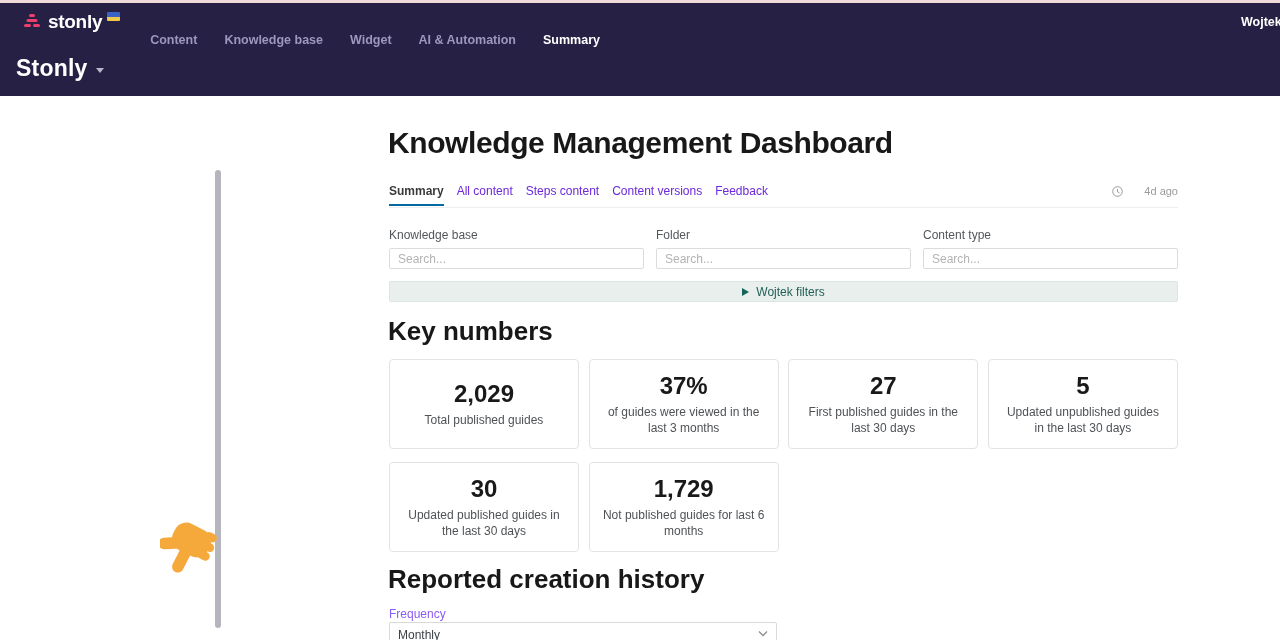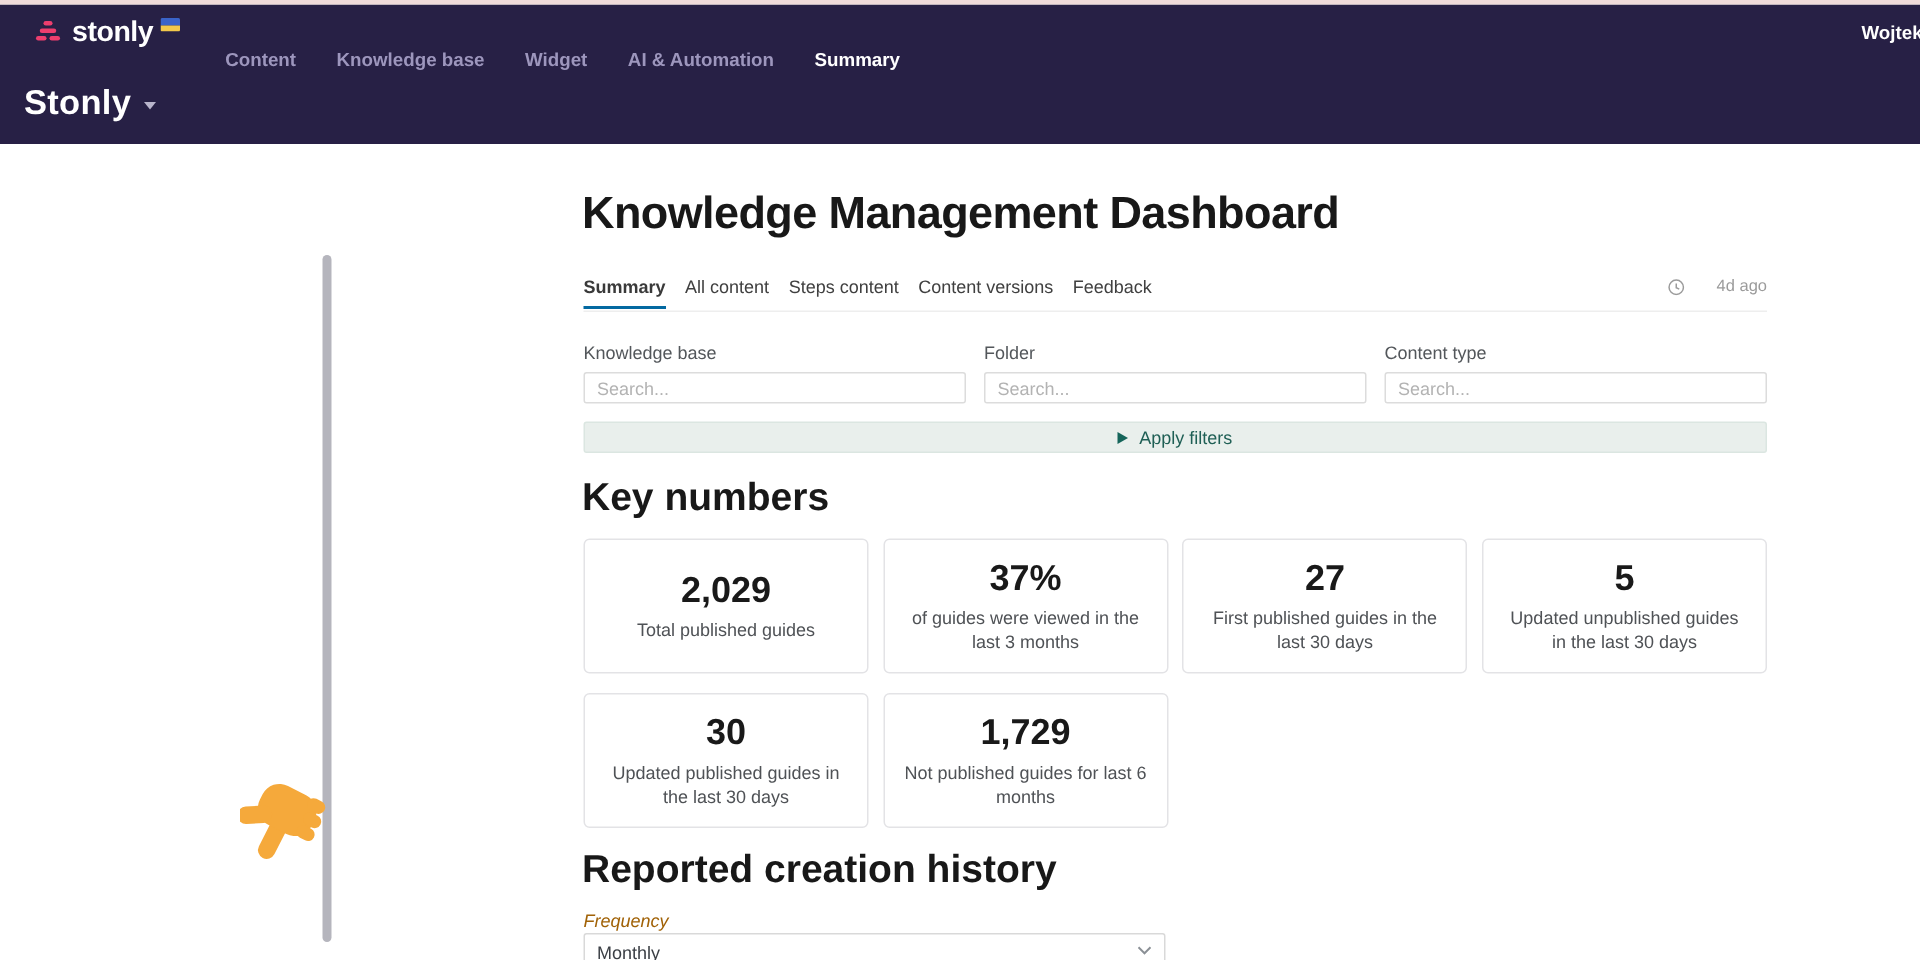--- a/index.html
+++ b/index.html
@@ -32,21 +32,21 @@
   .side-label { font-size:12.5px; font-weight:600; color:#44505a; white-space:nowrap;}
   .side-sec { position:absolute; left:22px; font-size:10px; font-weight:700; letter-spacing:0.6px; color:#9aa0a8; white-space:nowrap;}
   .blurbar { position:absolute; height:14px; border-radius:7px; background:#dcdcdc; filter:blur(4px); opacity:0.85;}
   .active-report { position:absolute; left:14px; top:576px; width:182px; height:42px; background:#f4f4f5;
     border-radius:6px; display:flex; align-items:center; gap:10px; padding:0 10px; cursor:pointer;}
   .active-report .lbl { font-size:12px; font-weight:600; color:#414c56; line-height:1.25;}
   .hand { position:absolute; left:160px; top:494px; width:62px; height:86px; z-index:6; pointer-events:none;}
   .page-title { position:absolute; left:388px; top:126px; font-size:30px; font-weight:700; color:#181818; letter-spacing:-0.4px; white-space:nowrap;}
   .tabsrow { position:absolute; left:389px; top:184px; width:789px; height:24px; border-bottom:1px solid #eeeeee;}
   .tabs { display:flex; gap:13px; }
-  .tab { font-size:12px; color:#404040; padding-bottom:6px; cursor:pointer; white-space:nowrap;}
+  .tab { font-size:12px; color:#6d28d9; padding-bottom:6px; cursor:pointer; white-space:nowrap;}
   .tab.active { color:#3a3a3a; font-weight:700; border-bottom:2px solid #0369a1;}
   .updated { position:absolute; right:0; top:1px; display:flex; align-items:center; gap:21px; font-size:11px; color:#9b9b9b;}
 
   .filters { position:absolute; left:389px; top:228px; width:789px; display:flex; gap:12px;}
   .ffield { width:255px; }
   .flabel { font-size:12px; color:#53575b; margin-bottom:6px;}
   .ffield input { width:100%; height:21px; border:1px solid #dcdcdc; border-radius:2px; font-size:12px;
     padding:0 8px; color:#333; outline:none; font-family:"Liberation Sans",sans-serif;}
   .ffield input::placeholder { color:#b3b3b3; }
   .applybtn { position:absolute; left:389px; top:281px; width:789px; height:21px; background:#e9efec;
@@ -55,21 +55,21 @@
   .applylbl { font-size:12px; color:#1f5f55; }
 
   .sechead { position:absolute; left:388px; font-size:26px; font-weight:700; color:#181818; white-space:nowrap;}
   .cards { position:absolute; left:389px; top:359px; width:789px; display:grid;
     grid-template-columns:repeat(4,190px); justify-content:space-between; row-gap:13px;}
   .card { height:90px; background:#fff; border:1px solid #e3e3e6; border-radius:4px;
     display:flex; flex-direction:column; align-items:center; justify-content:center; padding:0 12px;}
   .card .num { font-size:24px; font-weight:700; color:#191919; }
   .card .clabel { font-size:12px; color:#4f5256; text-align:center; margin-top:5px; line-height:1.3;}
 
-  .freq-label { position:absolute; left:389px; top:607px; font-size:12px; color:#a16207;font-style:italic;}
+  .freq-label { position:absolute; left:389px; top:607px; font-size:12px; color:#8b5cf6;}
   .freq-select { position:absolute; left:389px; top:622px; width:388px; height:26px; border:1px solid #d9d9d9;
     border-radius:2px; display:flex; align-items:center; background:#fff; cursor:pointer;}
   .freq-value { font-size:12px; color:#3b3f45; padding-left:8px;}
   .freq-chev { position:absolute; right:8px; top:7px;}
 </style>
 </head>
 <body>
 
 <div class="topline"></div>
 <div class="darkhead">
@@ -215,21 +215,21 @@
     <input type="text" placeholder="Search..." style="">
   </div>
   <div class="ffield">
     <div class="flabel">Content type</div>
     <input type="text" placeholder="Search..." style="">
   </div>
 </div>
 
 <div class="applybtn">
   <span class="applytri"></span>
-  <span class="applylbl">Apply filters</span>
+  <span class="applylbl">Wojtek filters</span>
 </div>
 
 <div class="sechead" style="top:316px">Key numbers</div>
 
 <div class="cards">
   <div class="card">
     <div class="num">2,029</div>
     <div class="clabel">Total published guides</div>
   </div>
   <div class="card">

